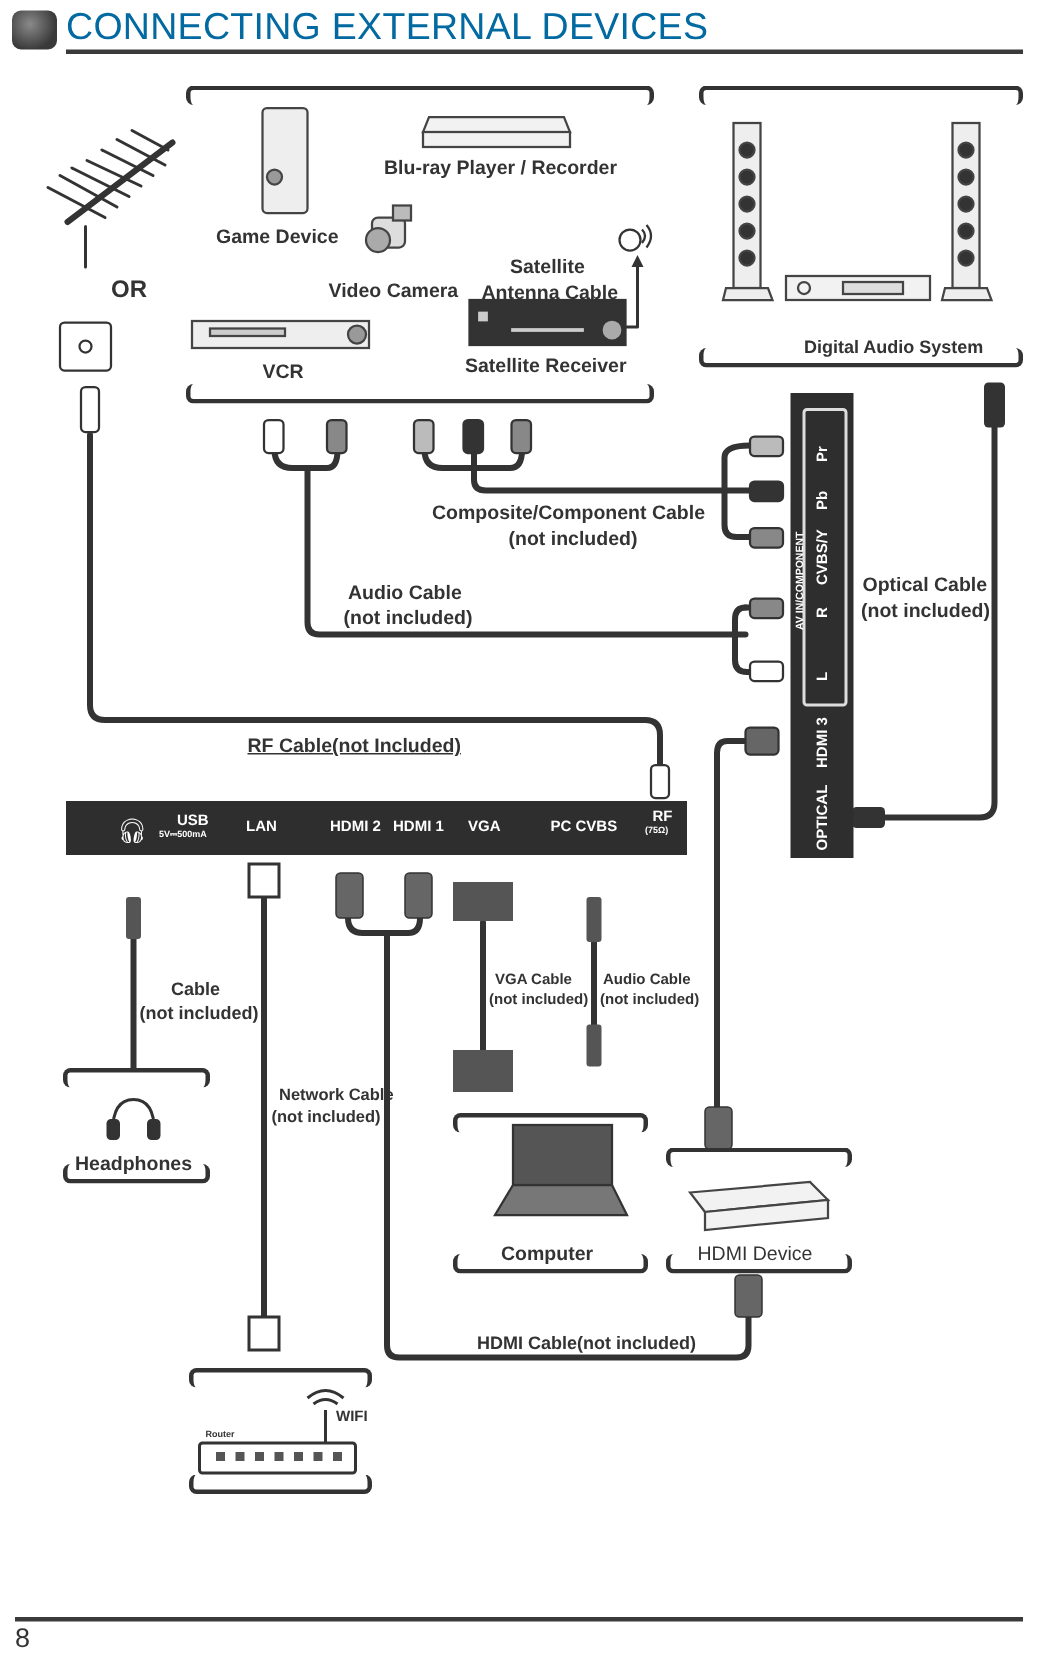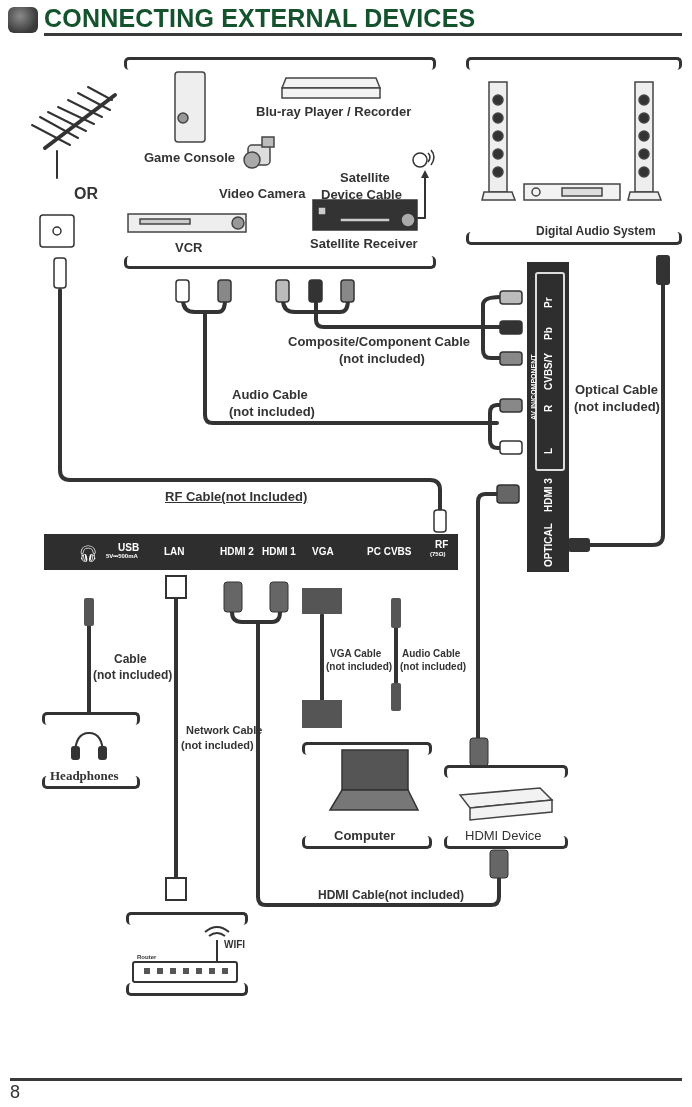--- a/index.html
+++ b/index.html
@@ -1,21 +1,21 @@
 <!DOCTYPE html>
 <html><head>
 <meta charset="utf-8">
 <style>
   html, body { margin:0; padding:0; background:#fff; }
   body { width:692px; height:1107px; position:relative; overflow:hidden;
          font-family:"Liberation Sans", sans-serif; color:#2b2b2b; }
   .abs { position:absolute; }
   .title-icon { left:8px; top:7px; width:30px; height:26px; border-radius:6px;
     background:radial-gradient(circle at 40% 35%, #8a8a8a, #3a3a3a 70%); }
-  .title { left:44px; top:4px; font-size:25px; font-weight:bold; letter-spacing:0.2px; color:#14532d; }
+  .title { left:44px; top:4px; font-size:25px; font-weight:normal; letter-spacing:0.2px; color:#0369a1; }
   .title-rule { left:44px; top:33px; width:638px; height:3px; background:#3a3a3a; }
   .footer-rule { left:10px; top:1078px; width:672px; height:3px; background:#3a3a3a; }
   .page-num { left:10px; top:1082px; font-size:18px; color:#333; }
   .lbl { font-size:13px; font-weight:bold; color:#333; text-align:center; white-space:nowrap; line-height:16px; }
   .lbl-sm { font-size:11px; font-weight:bold; color:#333; text-align:center; white-space:nowrap; line-height:14px; }
   .bracket { border:3px solid #333; border-radius:5px; }
   .bracket-top { border-bottom:none; height:10px; }
   .bracket-bot { border-top:none; height:10px; }
   .panel { background:#2e2e2e; color:#fff; }
   .port-lbl { font-size:10px; font-weight:bold; color:#fff; white-space:nowrap; }
@@ -193,24 +193,24 @@
     <line x1="217" y1="962" x2="217" y2="940"></line>
     <path d="M205 932 Q217 922 229 932 M209 936 Q217 930 225 936" fill="none"></path>
   </g>
 </svg>
 
 <div class="abs lbl" style="left:40px;top:186px;font-size:16px;margin-left:34px;">OR</div>
 
 <div class="abs bracket bracket-top" style="left:124px;top:57px;width:306px;"></div>
 <div class="abs bracket bracket-bot" style="left:124px;top:256px;width:306px;"></div>
 <div class="abs lbl" style="left:256px;top:104px;">Blu-ray Player / Recorder</div>
-<div class="abs lbl" style="left:144px;top:150px;">Game Console</div>
+<div class="abs lbl" style="left:144px;top:150px;">Game Device</div>
 <div class="abs lbl" style="left:219px;top:186px;">Video Camera</div>
 <div class="abs lbl" style="left:340px;top:170px;">Satellite</div>
-<div class="abs lbl" style="left:321px;top:187px;">Device Cable</div>
+<div class="abs lbl" style="left:321px;top:187px;">Antenna Cable</div>
 <div class="abs lbl" style="left:175px;top:240px;">VCR</div>
 <div class="abs lbl" style="left:310px;top:236px;">Satellite Receiver</div>
 
 <div class="abs bracket bracket-top" style="left:466px;top:57px;width:210px;"></div>
 <div class="abs bracket bracket-bot" style="left:466px;top:232px;width:210px;"></div>
 <div class="abs lbl-sm" style="left:516px;top:224px;font-size:12px;padding-left:20px;">Digital Audio System</div>
 
 <div class="abs lbl" style="left:288px;top:334px;">Composite/Component Cable</div>
 <div class="abs lbl" style="left:339px;top:351px;">(not included)</div>
 <div class="abs lbl" style="left:232px;top:387px;">Audio Cable</div>
@@ -248,21 +248,21 @@
   <div class="abs port-lbl" style="left:176px;top:12px;">HDMI 2</div>
   <div class="abs port-lbl" style="left:218px;top:12px;">HDMI 1</div>
   <div class="abs port-lbl" style="left:268px;top:12px;">VGA</div>
   <div class="abs port-lbl" style="left:323px;top:12px;">PC CVBS</div>
   <div class="abs port-lbl" style="left:391px;top:5px;">RF</div>
   <div class="abs port-lbl" style="left:386px;top:17px;font-size:6px;">(75Ω)</div>
 </div>
 
 <div class="abs bracket bracket-top" style="left:42px;top:712px;width:92px;"></div>
 <div class="abs bracket bracket-bot" style="left:42px;top:776px;width:92px;"></div>
-<div class="abs lbl" style="left:50px;top:768px;font-family:Liberation Serif, serif;">Headphones</div>
+<div class="abs lbl" style="left:50px;top:768px;">Headphones</div>
 
 <div class="abs bracket bracket-top" style="left:302px;top:742px;width:124px;"></div>
 <div class="abs bracket bracket-bot" style="left:302px;top:836px;width:124px;"></div>
 <div class="abs lbl" style="left:334px;top:828px;">Computer</div>
 
 <div class="abs bracket bracket-top" style="left:444px;top:765px;width:118px;"></div>
 <div class="abs bracket bracket-bot" style="left:444px;top:836px;width:118px;"></div>
 <div class="abs lbl" style="left:465px;top:828px;font-weight:normal;">HDMI Device</div>
 
 <div class="abs bracket bracket-top" style="left:126px;top:912px;width:116px;"></div>

